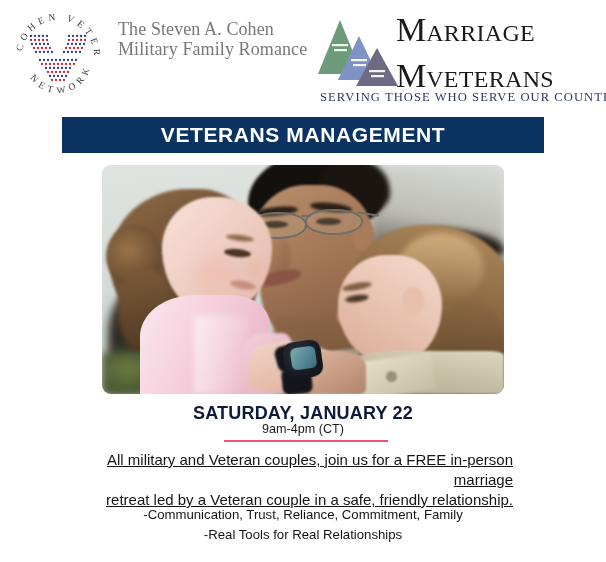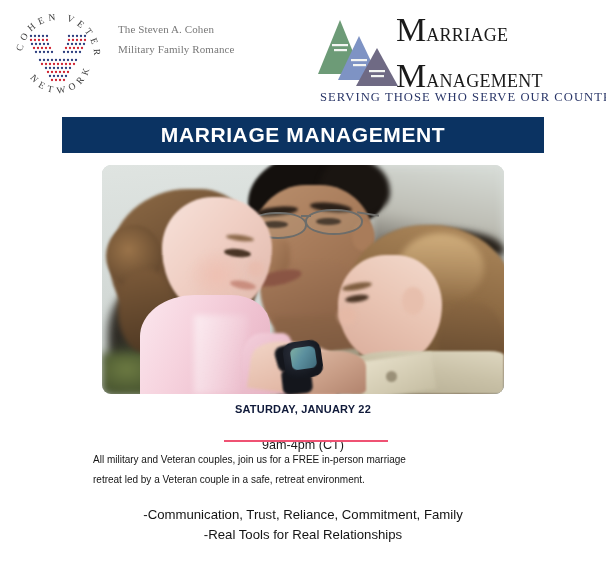--- a/index.html
+++ b/index.html
@@ -14,34 +14,34 @@
   
   .header{ position:absolute; left:0; top:0; width:606px; height:112px; }
 
   
   .cvn-seal{ position:absolute; left:8px; top:6px; width:100px; height:100px; }
   .cvn-seal svg{ display:block; }
 
   .clinic-name{
     position:absolute; left:118px; top:20px; width:190px;
     font-family:"Liberation Serif", serif;
-    font-size:11px; line-height:19.5px; color:#787878;
+    font-size:18px; line-height:19.5px; color:#787878;
     letter-spacing:.1px;
   }
 
   
   .mm-lockup{ position:absolute; left:318px; top:8px; width:282px; height:100px; }
   .mm-mountains{ position:absolute; left:0px; top:6px; width:80px; height:76px; }
   .mm-words{ position:absolute; left:78px; top:2px; width:206px; }
   .mm-line{
     font-family:"Liberation Serif", serif;
     color:#1a1a1a; line-height:40px; white-space:nowrap;
   }
   .mm-line .cap{ font-size:34px; }
-  .mm-line .sc{ font-size:18px; letter-spacing:.3px; }
+  .mm-line .sc{ font-size:24px; letter-spacing:.3px; }
   .mm-tag{
     position:absolute; left:2px; top:82px; width:288px;
     text-align:center;
     font-family:"Liberation Serif", serif;
     font-size:12.6px; color:#2a3668;
     letter-spacing:1.05px; white-space:nowrap;
   }
 
   
   .banner{
@@ -210,35 +210,35 @@
     border-radius:28%; filter:blur(.7px); transform:rotate(-8deg); }
   .watch-face{ left:189px; top:182px; width:25px; height:22px;
     background:linear-gradient(130deg,#7fb0a4 0%,#5b8f9e 45%,#3f6a7a 100%);
     border-radius:24%; filter:blur(.7px); transform:rotate(-8deg); }
   .watch-band-b{ left:180px; top:203px; width:30px; height:26px;
     background:#14161c; border-radius:24%; filter:blur(1.2px); transform:rotate(-6deg); }
 
   
   .date-line{
     position:absolute; left:0; top:403px; width:606px; text-align:center;
-    font-size:11px; font-weight:bold; color:#101a3a; letter-spacing:.2px;
+    font-size:18px; font-weight:bold; color:#101a3a; letter-spacing:.2px;
   }
   .time-line{
     position:absolute; left:0; top:422px; width:606px; text-align:center;
-    font-size:12.6px; color:#1a1a1a;margin-top:16px;
+    font-size:12.6px; color:#1a1a1a;
   }
   .divider{
     position:absolute; left:224px; top:440px; width:164px; height:2.2px;
     background:#ef5273;
   }
 
   
   .para1{
-    position:absolute; left:93px; top:450px; width:420px; text-align:left;
-    font-size:10px; line-height:20px; color:#141414;
+    position:absolute; left:93px; top:450px; width:420px; text-align:right;
+    font-size:15px; line-height:20px; color:#141414;text-decoration:underline;
   }
   .para2{
     position:absolute; left:93px; top:505px; width:420px; text-align:center;
     font-size:13.2px; line-height:19.6px; color:#141414;
   }
 </style>
 </head>
 <body>
 
 <div class="flyer">
@@ -417,29 +417,29 @@
           <rect x="35" y="50" width="13" height="2.2" fill="#f3f5f2"></rect>
           <rect x="51" y="56" width="16" height="2.2" fill="#f3f5f2"></rect>
           <rect x="53" y="61" width="13" height="2.2" fill="#f3f5f2"></rect>
         </svg>
       </div>
       <div class="mm-words">
         <div class="mm-line">
           <span class="cap">M</span><span class="sc">ARRIAGE</span>
         </div>
         <div class="mm-line">
-          <span class="cap">M</span><span class="sc">ANAGEMENT</span>
+          <span class="cap">M</span><span class="sc">VETERANS</span>
         </div>
       </div>
       <div class="mm-tag">SERVING THOSE WHO SERVE OUR COUNTRY</div>
     </div>
   </div>
 
   <div class="banner">
-    <span class="banner-text">MARRIAGE MANAGEMENT</span>
+    <span class="banner-text">VETERANS MANAGEMENT</span>
   </div>
 
   <div class="photo">
     <div class="ph bg-wall"></div>
     <div class="ph bg-right-dark"></div>
     <div class="ph bg-rim"></div>
     <div class="ph bg-pole"></div>
     <div class="ph bg-left-soldier"></div>
     <div class="ph bg-left-camo"></div>
 
@@ -495,21 +495,21 @@
     <div class="ph watch-body"></div>
     <div class="ph watch-face"></div>
   </div>
 
   <div class="date-line">SATURDAY, JANUARY 22</div>
   <div class="time-line">9am-4pm (CT)</div>
   <div class="divider"></div>
 
   <div class="para1">
     <div>All military and Veteran couples, join us for a FREE in-person marriage</div>
-    <div>retreat led by a Veteran couple in a safe, retreat environment.</div>
+    <div>retreat led by a Veteran couple in a safe, friendly relationship.</div>
   </div>
 
   <div class="para2">
     <div>-Communication, Trust, Reliance, Commitment, Family</div>
     <div>-Real Tools for Real Relationships</div>
   </div>
 
 </div>
 
 </body></html>

